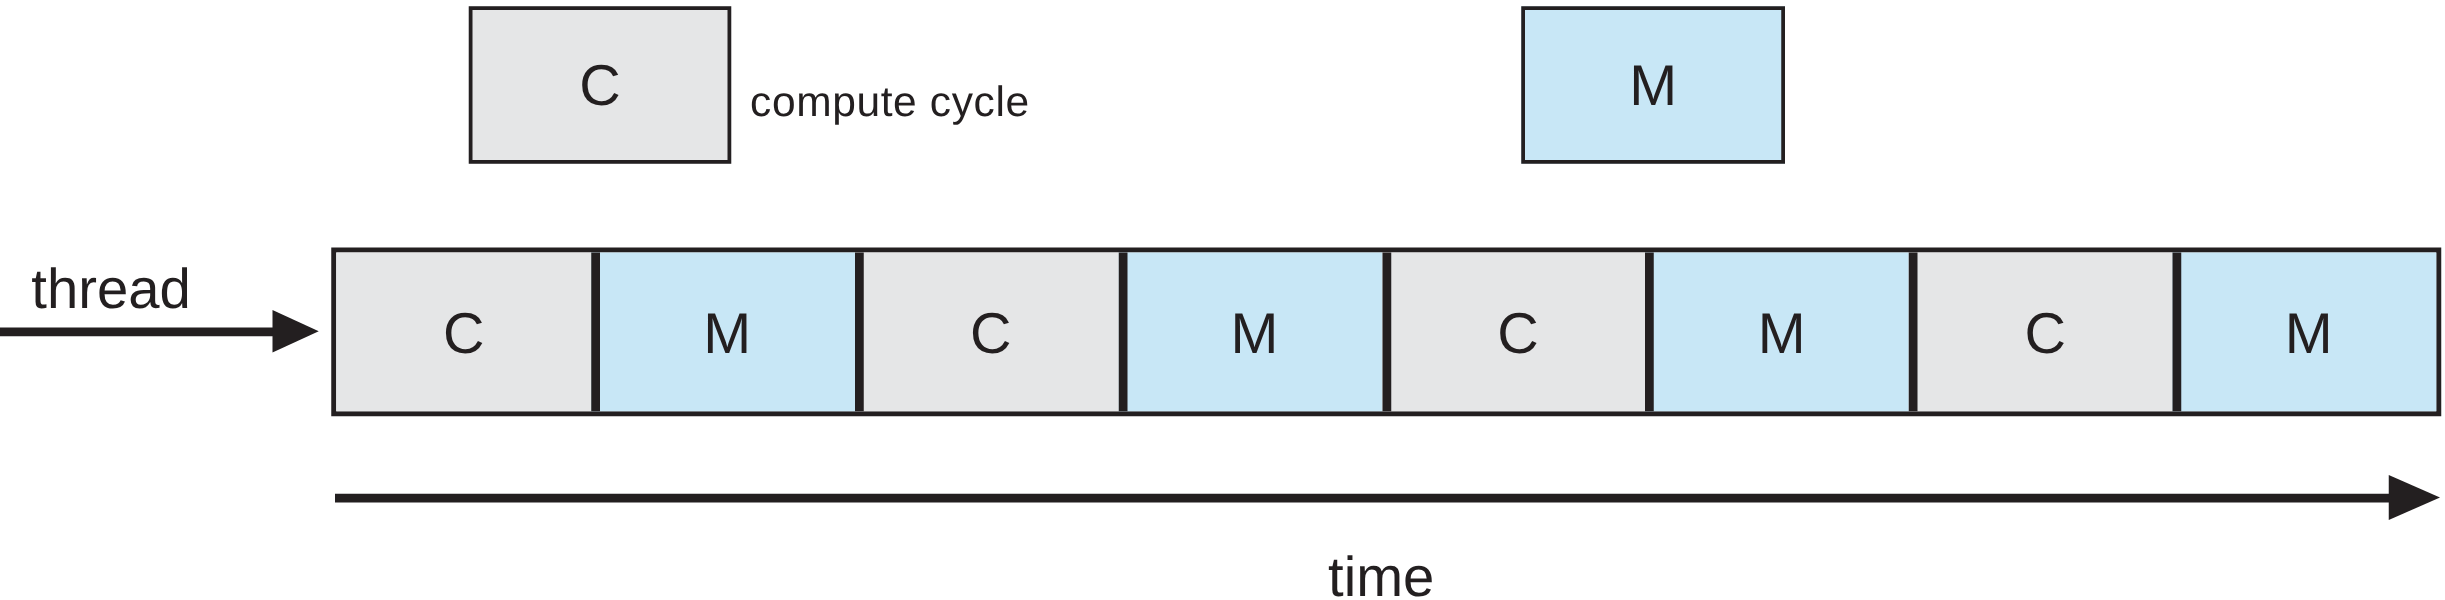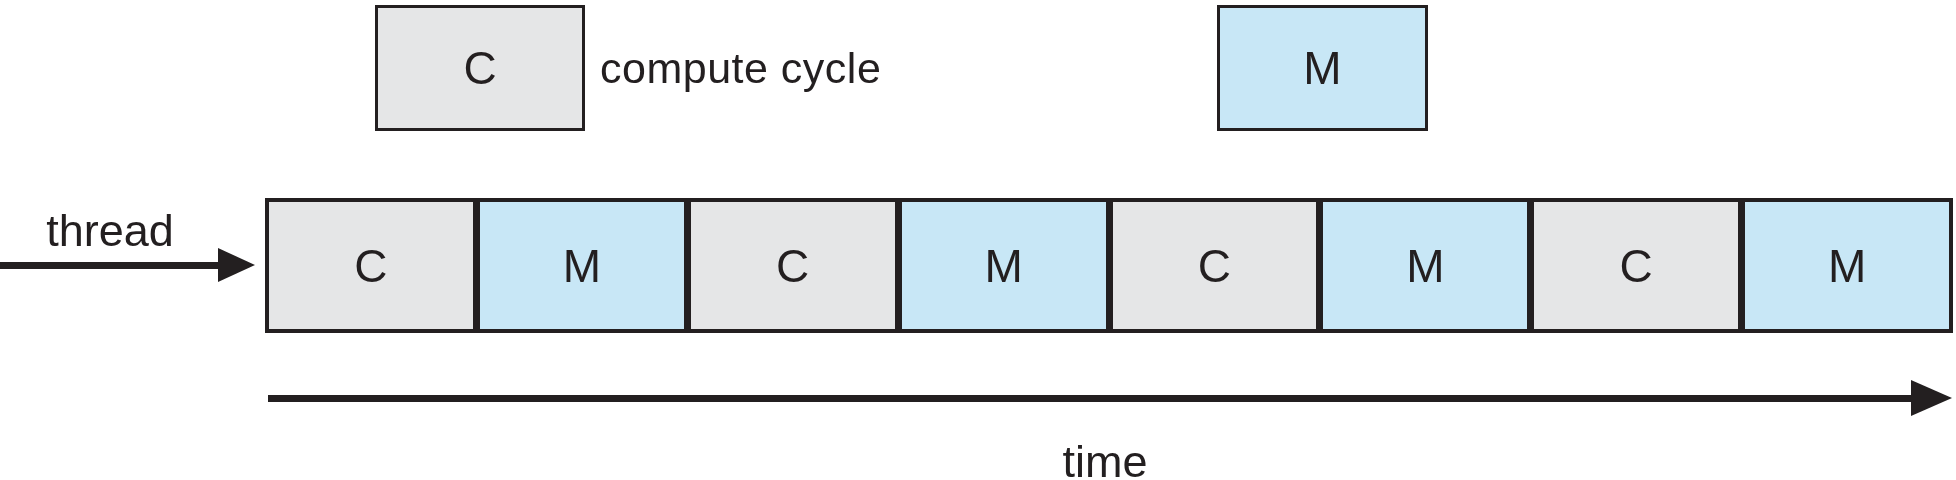--- a/index.html
+++ b/index.html
@@ -28,38 +28,38 @@
     justify-content: center;
     font-size: 46px;
   }
   .compute { background: #e5e6e7; }
   .memory  { background: #c8e7f6; }
   #legend-compute-box { left: 375px; width: 204px; }
   #legend-memory-box  { left: 1217px; width: 205px; }
 
   .legend-label {
     position: absolute;
-    top: 5px;
+    top: 19px;
     height: 126px;
     display: flex;
     align-items: center;
-    font-size: 43px;
+    font-size: 34px;
     letter-spacing: 0.5px;
     white-space: nowrap;
   }
   #legend-compute-label { left: 600px; }
   #legend-memory-label  { left: 1445px; }
 
   
   .thread-label {
     position: absolute;
     left: 25px;
     top: 205px;
     width: 170px;
-    text-align: center;
+    text-align: left;
     font-size: 45px;
   }
   .thread-arrow-line {
     position: absolute;
     left: 0;
     top: 262px;
     width: 220px;
     height: 7px;
     background: #231f20;
   }

